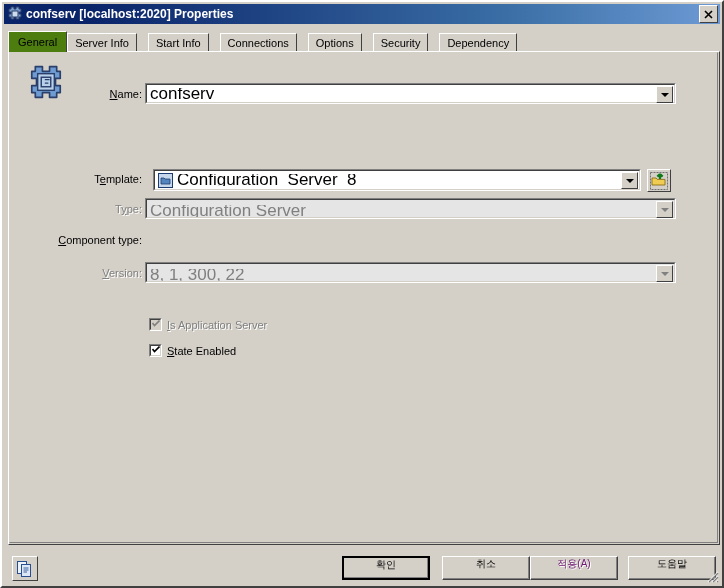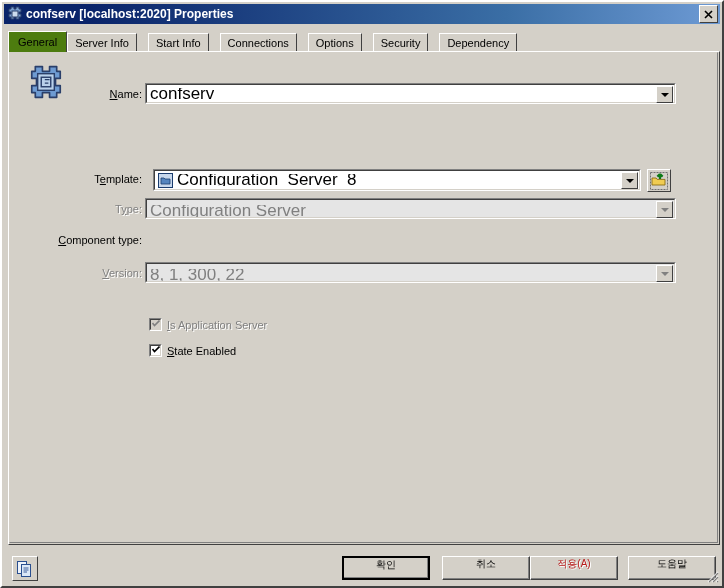--- a/index.html
+++ b/index.html
@@ -98,21 +98,21 @@
   
   .btn{position:absolute;height:24px;background:#d4d0c8;
     border-top:1px solid #fff;border-left:1px solid #fff;
     border-right:1px solid #404040;border-bottom:1px solid #404040;
     box-sizing:border-box;display:flex;align-items:flex-start;justify-content:center;
     font-size:10px;cursor:default;}
   .btn:before{content:"";position:absolute;left:0;top:0;right:0;bottom:0;
     border-right:1px solid #808080;border-bottom:1px solid #808080;pointer-events:none;}
   .btn.default{border:2px solid #000;}
   .btn.default .lbl2{position:relative;}
-  .btn.dis{color:#b91c1c;text-shadow:1px 1px 0 #fff;}
+  .btn.dis{color:#701a75;text-shadow:1px 1px 0 #fff;}
 
   .copy-btn{position:absolute;left:10px;top:554px;width:26px;height:25px;background:#d4d0c8;
     border-top:1px solid #fff;border-left:1px solid #fff;
     border-right:1px solid #404040;border-bottom:1px solid #404040;
     box-sizing:border-box;display:flex;align-items:center;justify-content:center;cursor:default;}
 
   .grip{position:absolute;right:3px;bottom:3px;width:14px;height:14px;}
 </style>
 </head>
 <body>

